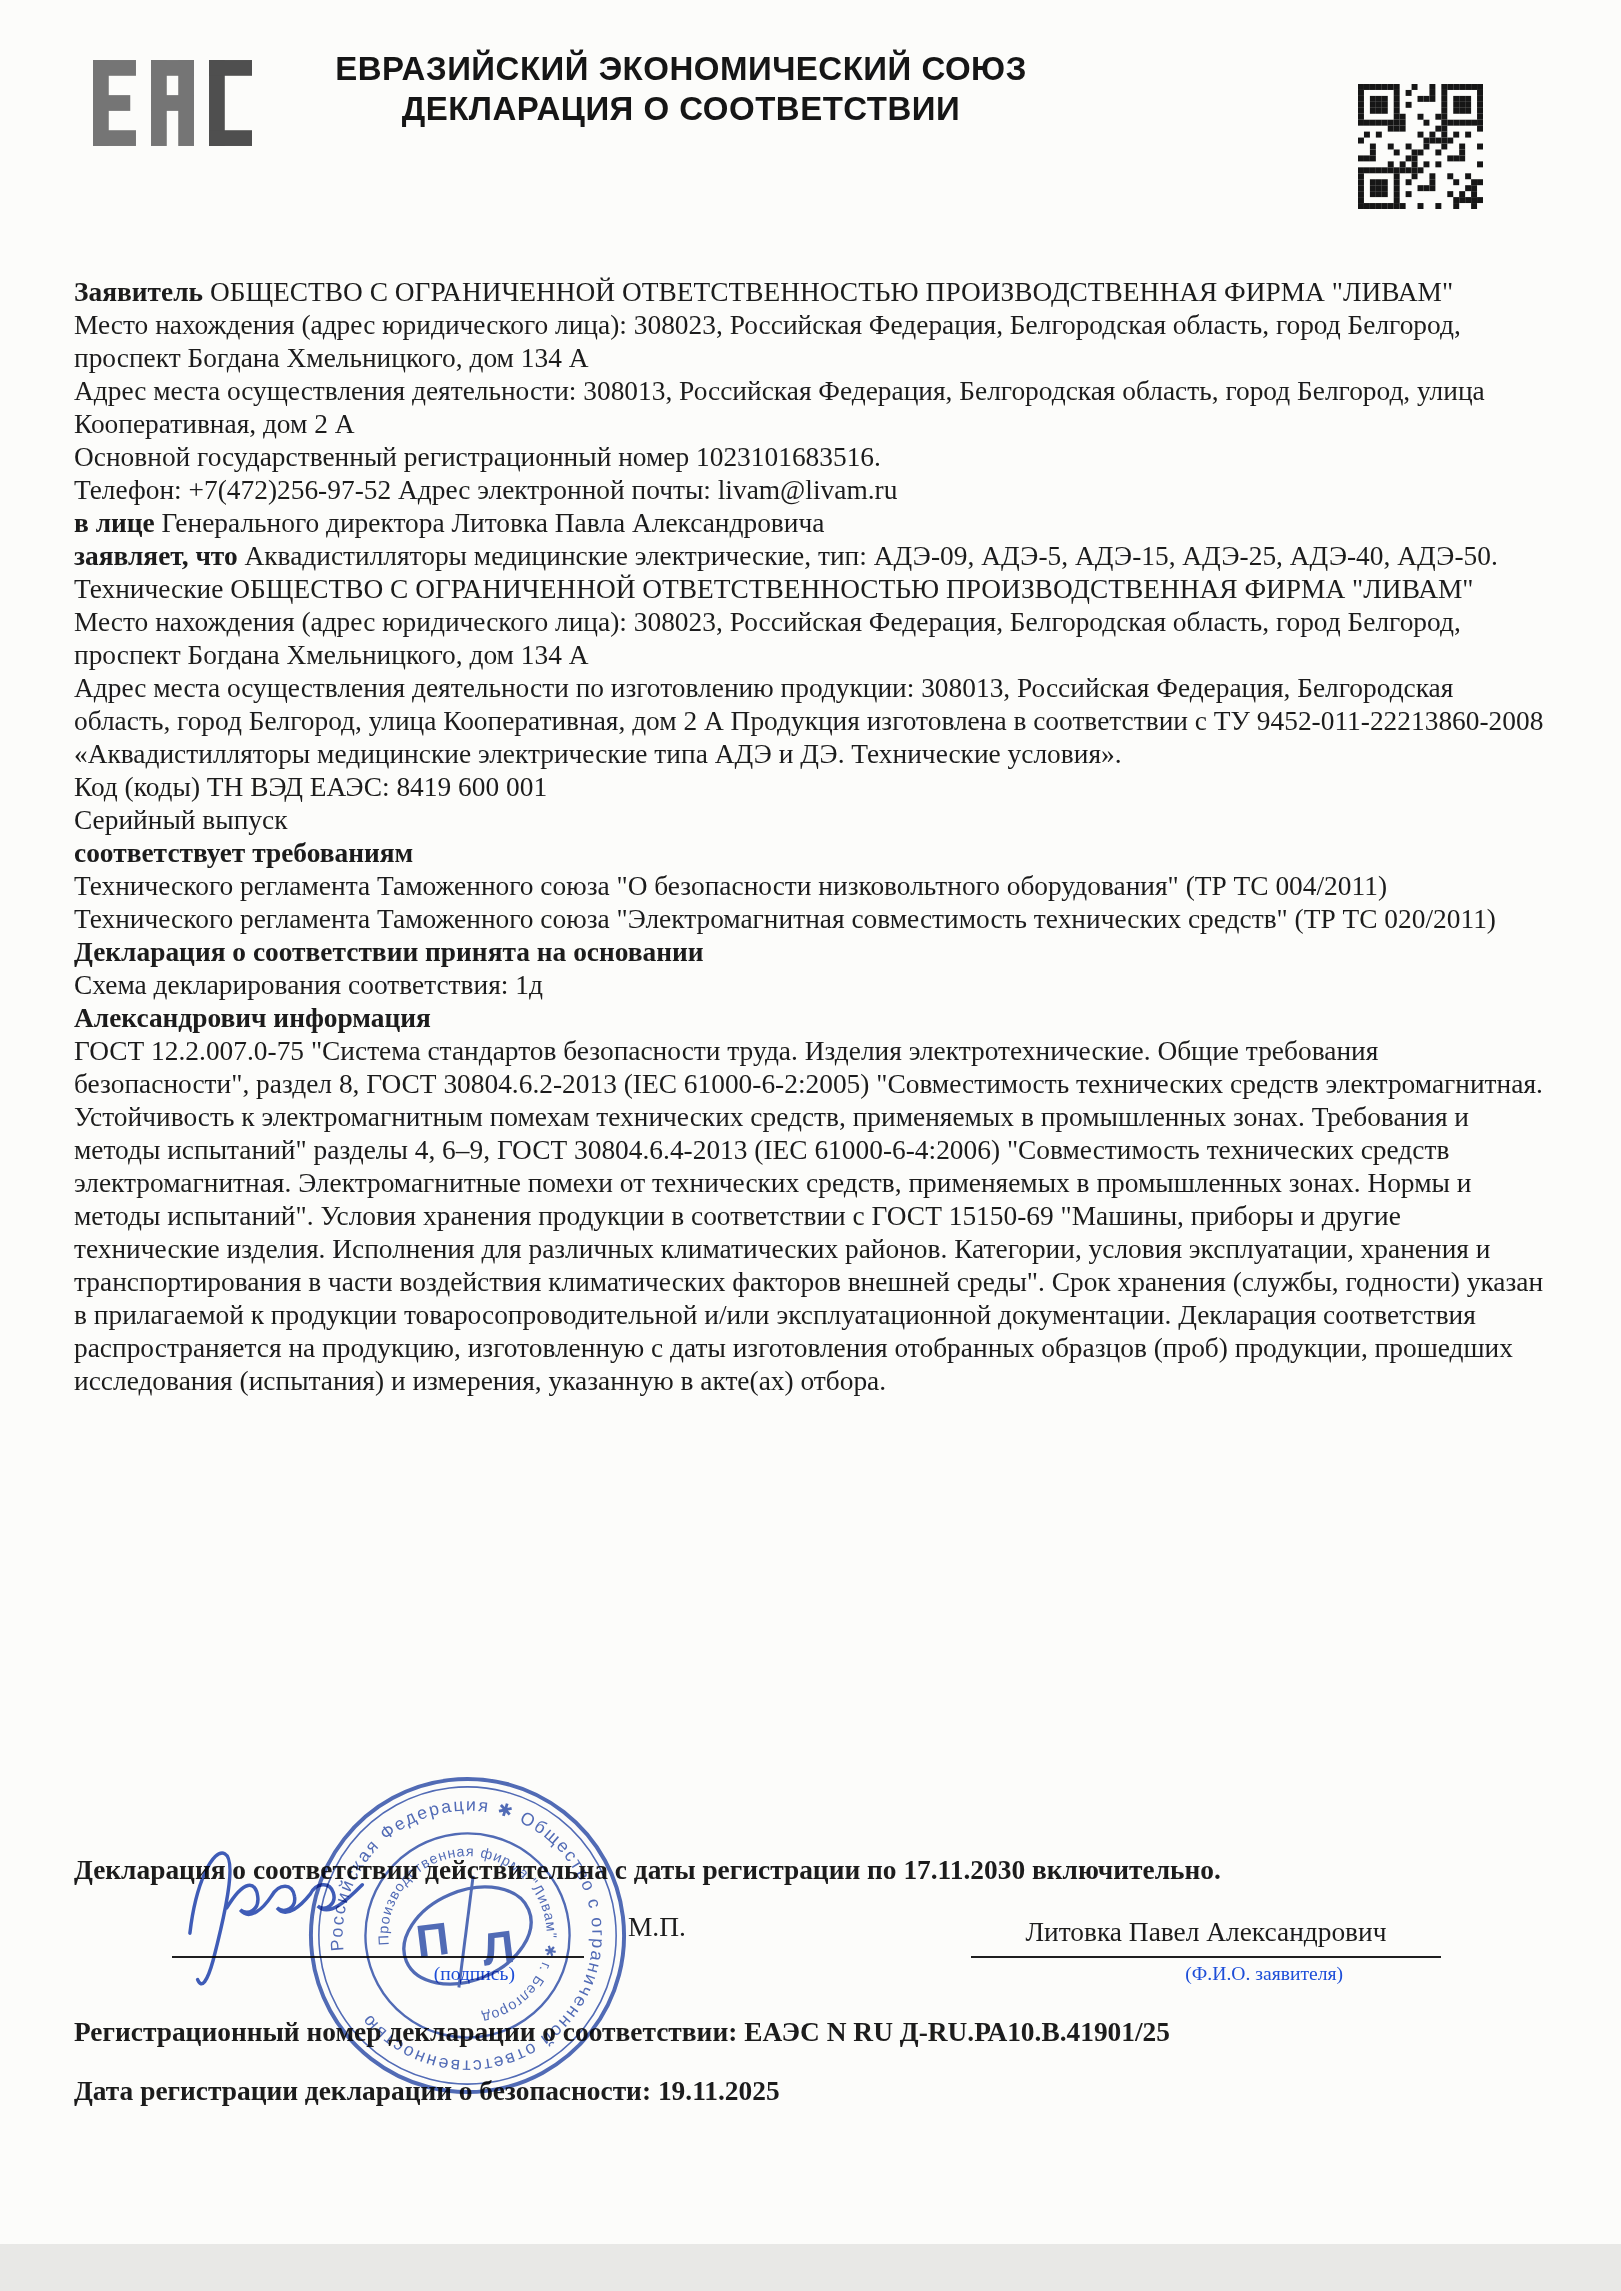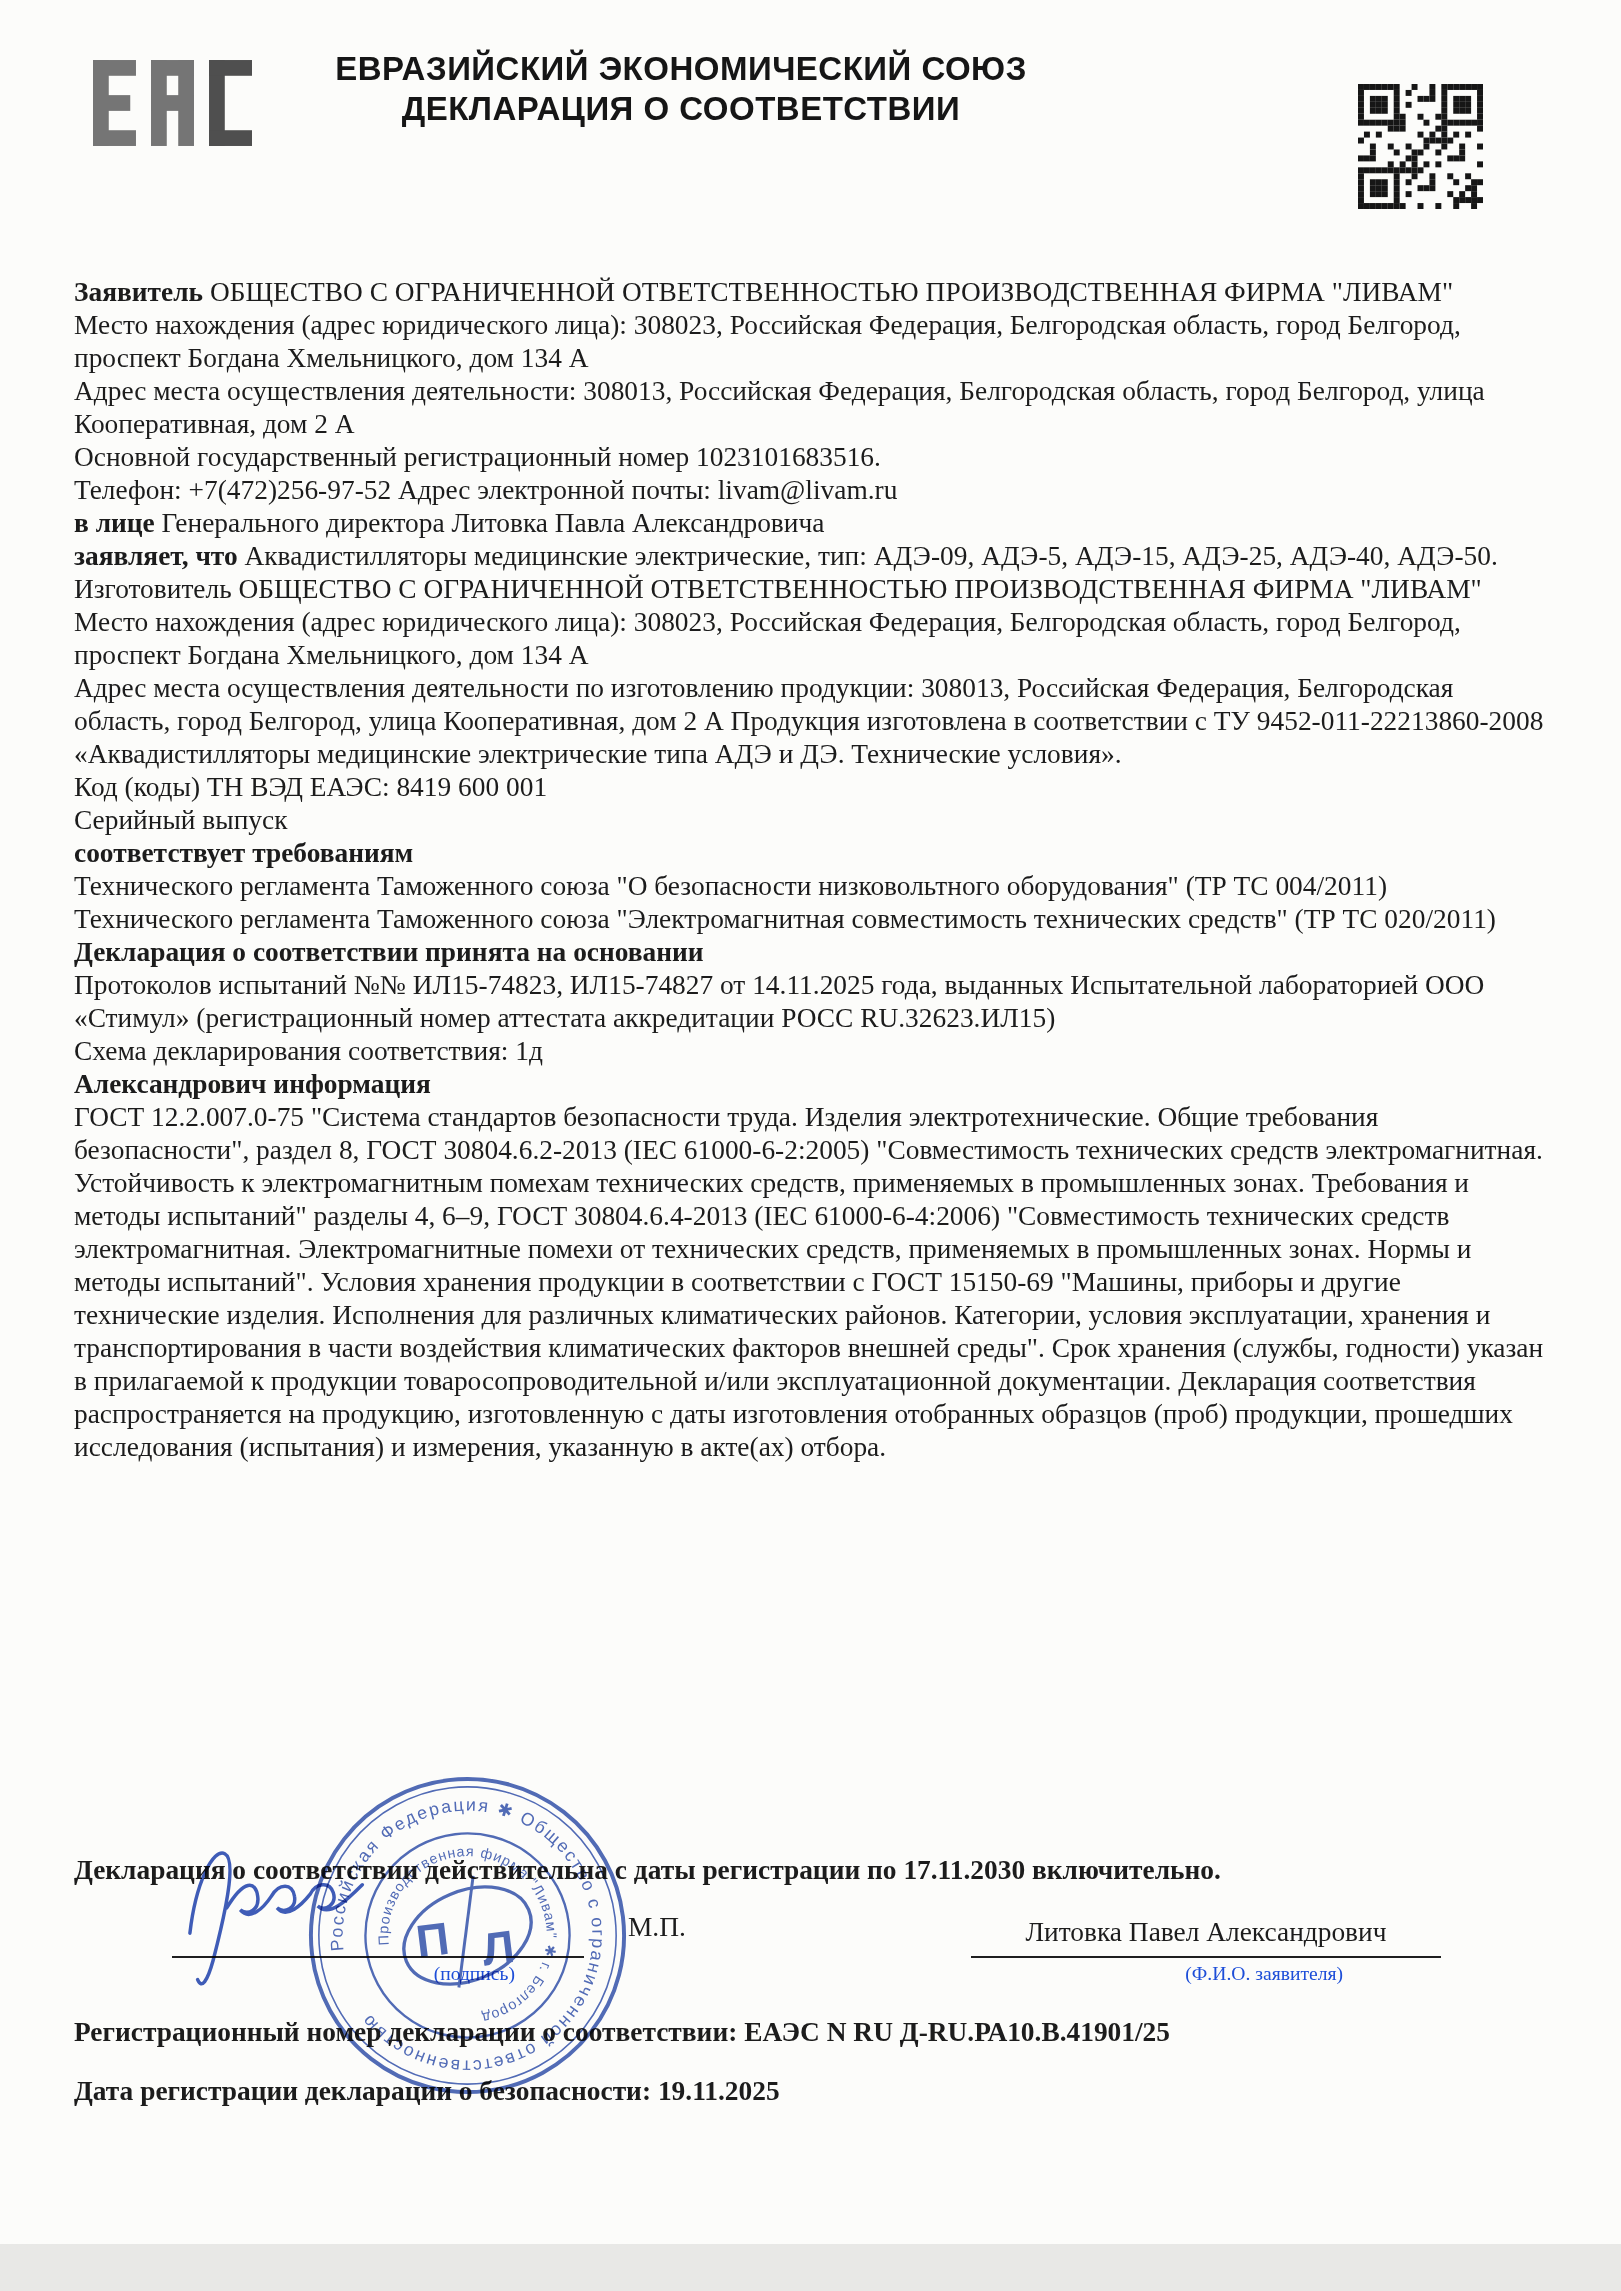--- a/index.html
+++ b/index.html
@@ -279,33 +279,32 @@
 
   <main class="body">
     <p><b>Заявитель</b> <span>ОБЩЕСТВО С ОГРАНИЧЕННОЙ ОТВЕТСТВЕННОСТЬЮ ПРОИЗВОДСТВЕННАЯ ФИРМА "ЛИВАМ"</span></p>
     <p>Место нахождения (адрес юридического лица): 308023, Российская Федерация, Белгородская область, город Белгород, проспект Богдана Хмельницкого, дом 134 А</p>
     <p>Адрес места осуществления деятельности: 308013, Российская Федерация, Белгородская область, город Белгород, улица Кооперативная, дом 2 А</p>
     <p>Основной государственный регистрационный номер 1023101683516.</p>
     <p>Телефон: +7(472)256-97-52 Адрес электронной почты: livam@livam.ru</p>
     <p><b>в лице</b> <span>Генерального директора Литовка Павла Александровича</span></p>
 
     <p class="mt"><b>заявляет, что</b> <span>Аквадистилляторы медицинские электрические, тип: АДЭ-09, АДЭ-5, АДЭ-15, АДЭ-25, АДЭ-40, АДЭ-50.</span></p>
-    <p><span>Изготовитель</span> <span>ОБЩЕСТВО С ОГРАНИЧЕННОЙ ОТВЕТСТВЕННОСТЬЮ ПРОИЗВОДСТВЕННАЯ ФИРМА "ЛИВАМ"</span></p>
+    <p><span>Технические</span> <span>ОБЩЕСТВО С ОГРАНИЧЕННОЙ ОТВЕТСТВЕННОСТЬЮ ПРОИЗВОДСТВЕННАЯ ФИРМА "ЛИВАМ"</span></p>
     <p>Место нахождения (адрес юридического лица): 308023, Российская Федерация, Белгородская область, город Белгород, проспект Богдана Хмельницкого, дом 134 А</p>
     <p>Адрес места осуществления деятельности по изготовлению продукции: 308013, Российская Федерация, Белгородская область, город Белгород, улица Кооперативная, дом 2 А Продукция изготовлена в соответствии с ТУ 9452-011-22213860-2008 «Аквадистилляторы медицинские электрические типа АДЭ и ДЭ. Технические условия».</p>
 
     <p class="mt">Код (коды) ТН ВЭД ЕАЭС: 8419 600 001</p>
     <p>Серийный выпуск</p>
 
     <p class="b">соответствует требованиям</p>
     <p>Технического регламента Таможенного союза "О безопасности низковольтного оборудования" (ТР ТС 004/2011)</p>
     <p>Технического регламента Таможенного союза "Электромагнитная совместимость технических средств" (ТР ТС 020/2011)</p>
 
     <p class="b mt">Декларация о соответствии принята на основании</p>
-    <p>Протоколов испытаний №№ ИЛ15-74823, ИЛ15-74827 от 14.11.2025 года, выданных Испытательной лабораторией ООО «Стимул» (регистрационный номер аттестата аккредитации РОСС RU.32623.ИЛ15)</p>
     <p>Схема декларирования соответствия: 1д</p>
 
     <p class="b mt">Александрович информация</p>
     <p>ГОСТ 12.2.007.0-75 "Система стандартов безопасности труда. Изделия электротехнические. Общие требования безопасности", раздел 8, ГОСТ 30804.6.2-2013 (IEC 61000-6-2:2005) "Совместимость технических средств электромагнитная. Устойчивость к электромагнитным помехам технических средств, применяемых в промышленных зонах. Требования и методы испытаний" разделы 4, 6–9, ГОСТ 30804.6.4-2013 (IEC 61000-6-4:2006) "Совместимость технических средств электромагнитная. Электромагнитные помехи от технических средств, применяемых в промышленных зонах. Нормы и методы испытаний". Условия хранения продукции в соответствии с ГОСТ 15150-69 "Машины, приборы и другие технические изделия. Исполнения для различных климатических районов. Категории, условия эксплуатации, хранения и транспортирования в части воздействия климатических факторов внешней среды". Срок хранения (службы, годности) указан в прилагаемой к продукции товаросопроводительной и/или эксплуатационной документации. Декларация соответствия распространяется на продукцию, изготовленную с даты изготовления отобранных образцов (проб) продукции, прошедших исследования (испытания) и измерения, указанную в акте(ах) отбора.</p>
   </main>
 
   <div class="validity">Декларация о соответствии действительна с даты регистрации по 17.11.2030 включительно.</div>
 
   <div class="sig-row">
     <div class="sig-line line-sign"></div>

